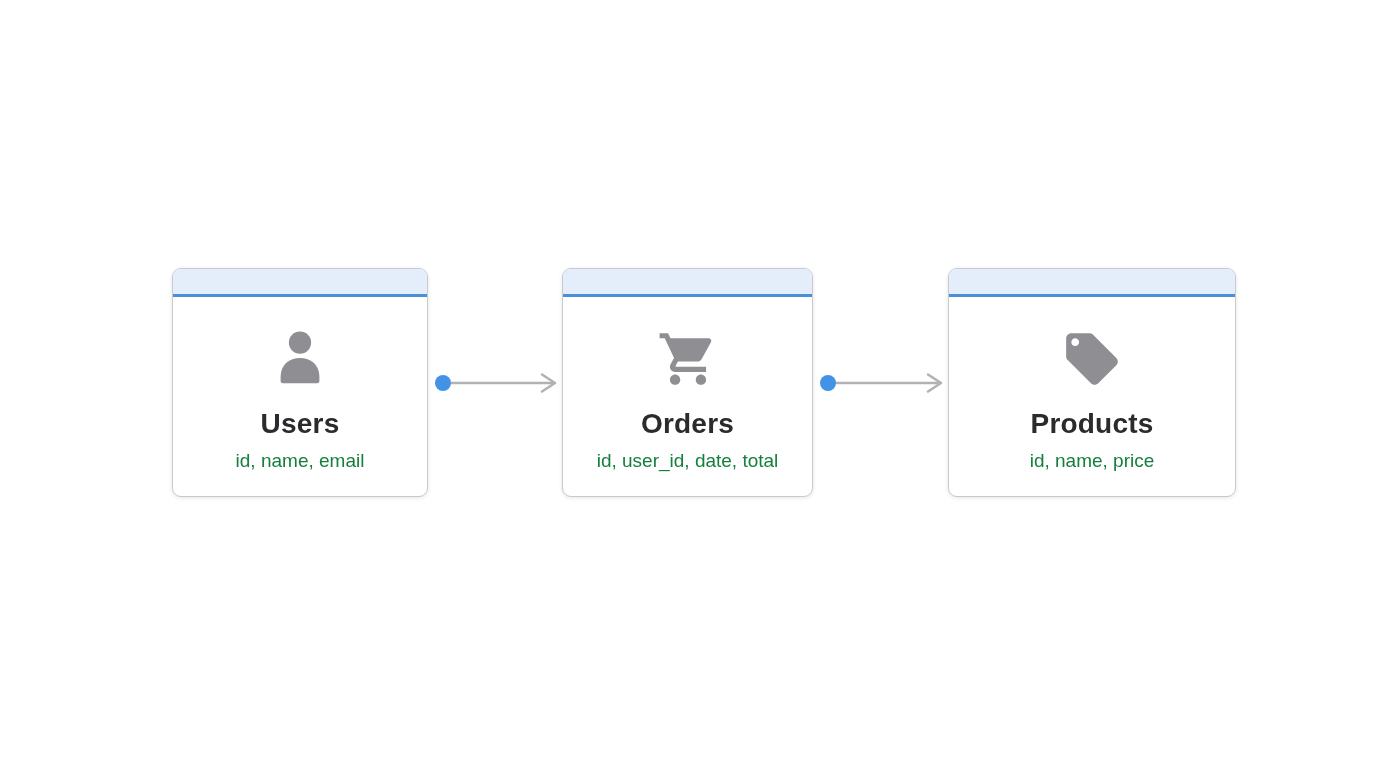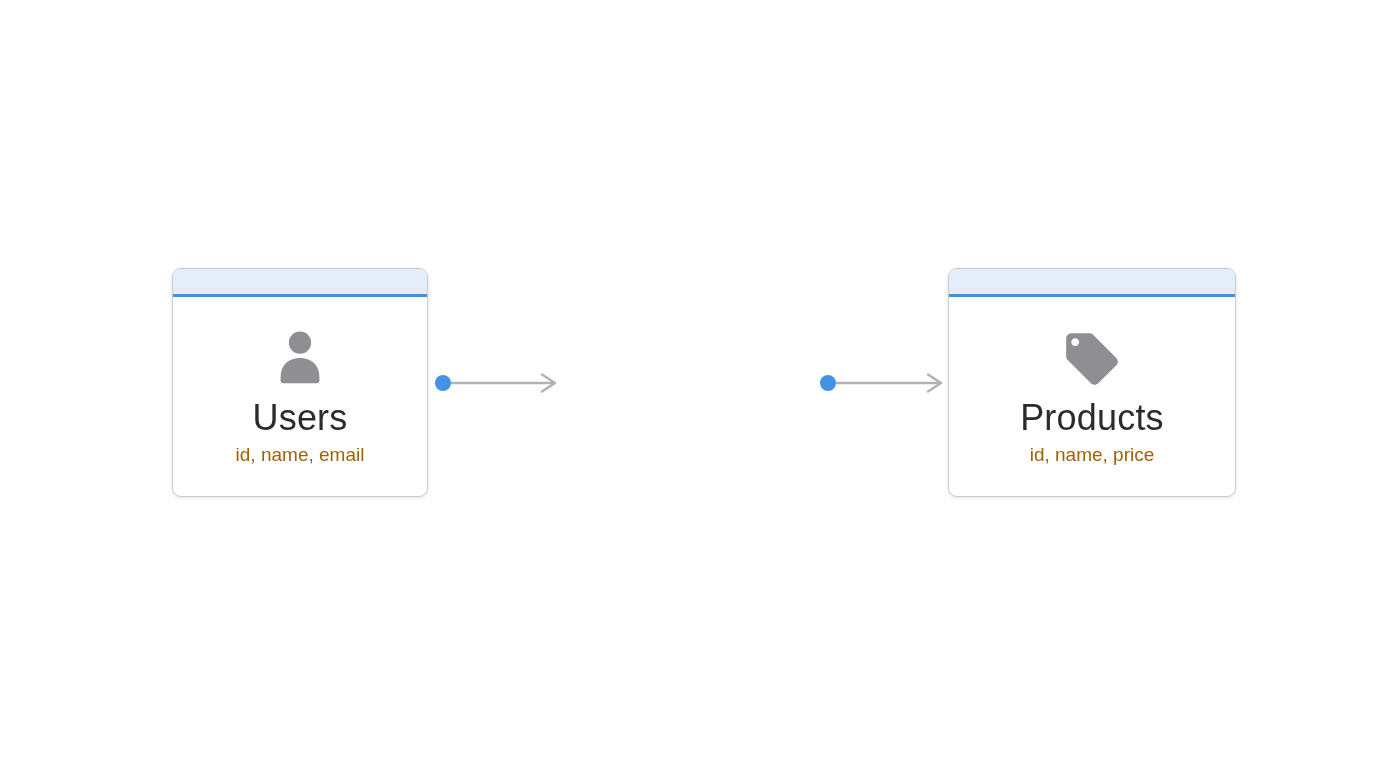--- a/index.html
+++ b/index.html
@@ -43,33 +43,33 @@
     align-items: center;
   }
   .entity-icon {
     margin-top: 31px;
     width: 62px;
     height: 62px;
     display: block;
   }
   .entity-icon svg { display: block; width: 62px; height: 62px; fill: #8e8e93; }
   .entity-title {
-    margin-top: 12px;
-    font-size: 36px;
+    margin-top: 18px;
+    font-size: 28px;
     line-height: 32px;
-    font-weight: 400;
+    font-weight: 700;
     color: #2b2b2d;
     letter-spacing: 0.2px;
   }
   .entity-fields {
     margin-top: 9px;
     font-size: 19px;
     line-height: 24px;
     font-weight: 400;
-    color: #a16207;
+    color: #15803d;
   }
   .connector {
     position: absolute;
     top: 363px;
     height: 40px;
   }
   .connector-1 { left: 428px; width: 134px; }
   .connector-2 { left: 813px; width: 135px; }
   .connector svg { display: block; width: 100%; height: 100%; }
 </style>
@@ -93,20 +93,32 @@
   </div>
 
   <div class="connector connector-1">
     <svg viewBox="0 0 134 40">
       <line x1="15" y1="20" x2="126" y2="20" stroke="#b2b2b6" stroke-width="2.6"></line>
       <polyline points="114,11.5 127,20 114,28.5" fill="none" stroke="#b2b2b6" stroke-width="2.6" stroke-linecap="round" stroke-linejoin="round"></polyline>
       <circle cx="15" cy="20" r="8" fill="#4293e6"></circle>
     </svg>
   </div>
 
+  <div class="card card-orders">
+    <div class="card-header"></div>
+    <div class="card-body">
+      <span class="entity-icon">
+        <svg viewBox="0 0 24 24" aria-hidden="true">
+          <path d="M7 18c-1.1 0-1.99.9-1.99 2S5.9 22 7 22s2-.9 2-2-.9-2-2-2zM1 2v2h2l3.6 7.59-1.35 2.45c-.16.28-.25.61-.25.96 0 1.1.9 2 2 2h12v-2H7.42c-.14 0-.25-.11-.25-.25l.03-.12.9-1.63h7.45c.75 0 1.41-.41 1.75-1.03l3.58-6.49c.08-.14.12-.31.12-.49 0-.55-.45-1-1-1H5.21l-.94-2H1zm16 16c-1.1 0-1.99.9-1.99 2s.89 2 1.99 2 2-.9 2-2-.9-2-2-2z"></path>
+        </svg>
+      </span>
+      <div class="entity-title">Orders</div>
+      <div class="entity-fields">id, user_id, date, total</div>
+    </div>
+  </div>
 
   <div class="connector connector-2">
     <svg viewBox="0 0 135 40">
       <line x1="15" y1="20" x2="127" y2="20" stroke="#b2b2b6" stroke-width="2.6"></line>
       <polyline points="115,11.5 128,20 115,28.5" fill="none" stroke="#b2b2b6" stroke-width="2.6" stroke-linecap="round" stroke-linejoin="round"></polyline>
       <circle cx="15" cy="20" r="8" fill="#4293e6"></circle>
     </svg>
   </div>
 
   <div class="card card-products">

